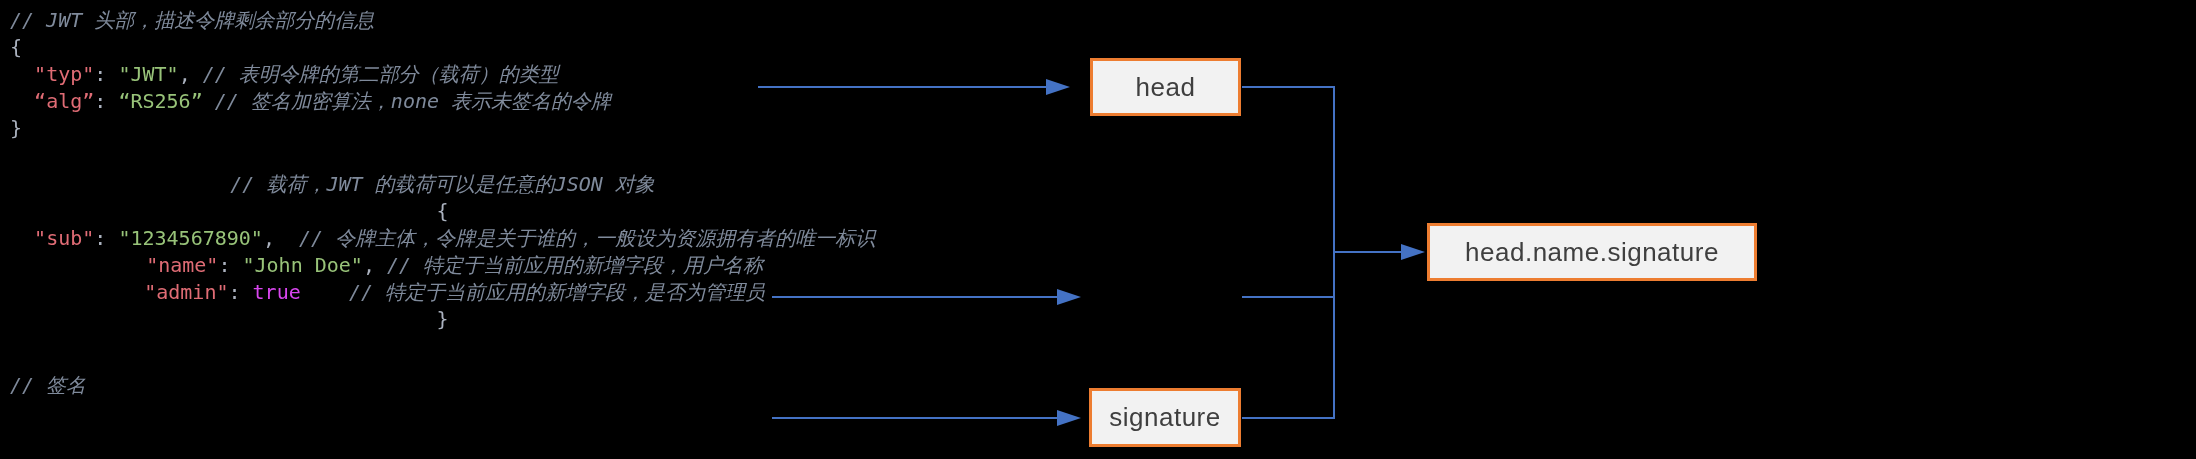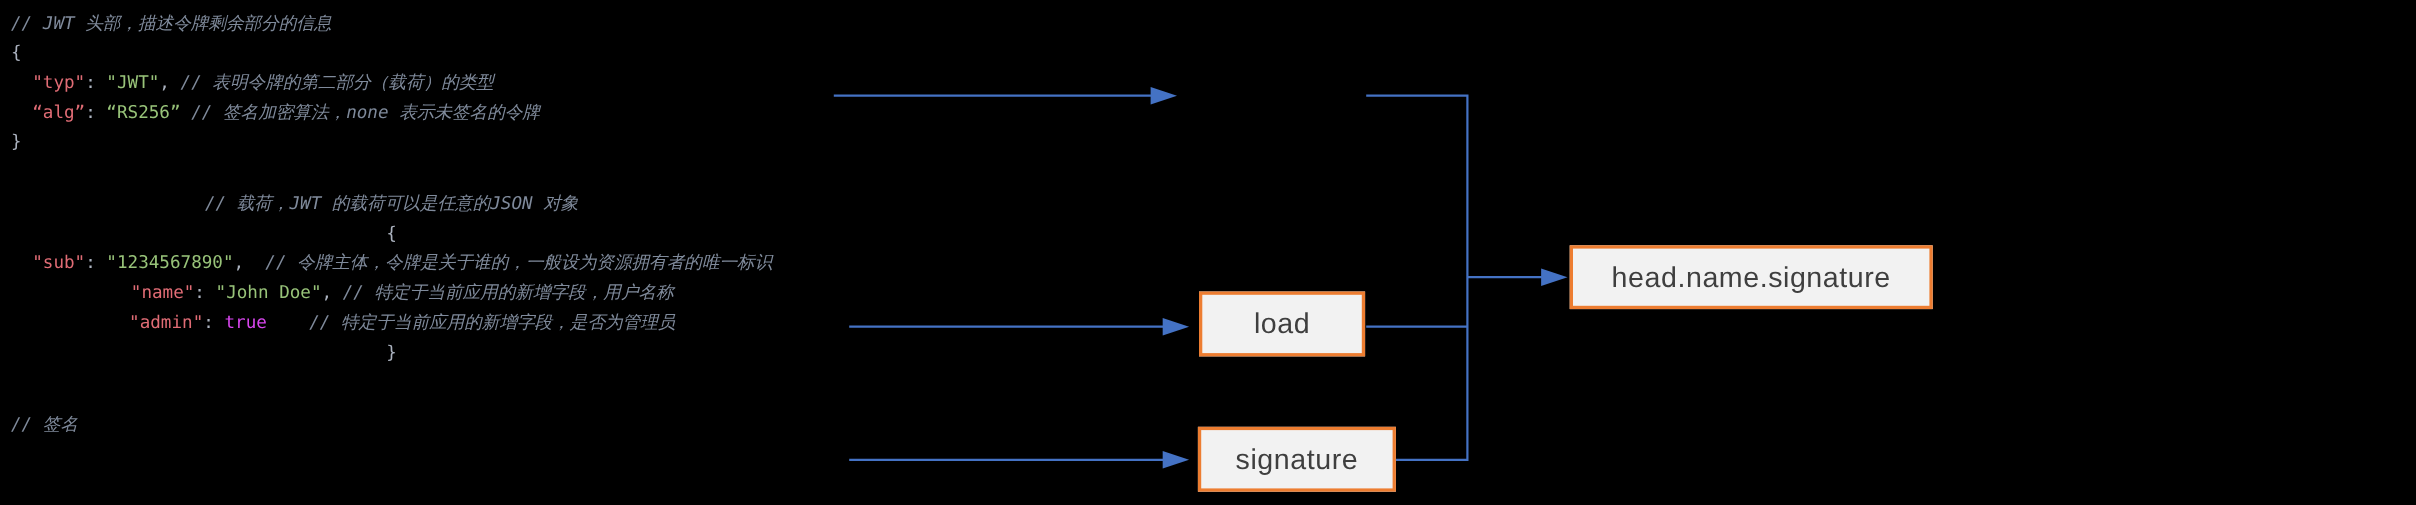--- a/index.html
+++ b/index.html
@@ -11,21 +11,21 @@
     overflow: hidden;
     font-family: "Liberation Sans", sans-serif;
   }
 
   
   .code-block {
     position: absolute;
     left: 10px;
     margin: 0;
     font-family: "DejaVu Sans Mono", monospace;
-    font-size: 16px;
+    font-size: 20px;
     line-height: 27px;
     white-space: pre;
     color: #abb2bf;
   }
   .code-block-jwt-header    { top: 7px;   }
   .code-block-jwt-payload   { top: 171px; text-align: center; }
   .code-block-jwt-signature { top: 372px; }
 
   .tok-plain   { color: #abb2bf; }
   .tok-comment { color: #7f8a9b; font-style: italic; }
@@ -42,21 +42,21 @@
     display: flex;
     align-items: center;
     justify-content: center;
     font-family: "Liberation Sans", sans-serif;
     font-size: 26px;
     color: #3f3f3f;
     letter-spacing: 0.5px;
   }
   #box-head      { left: 1090px; top: 58px;  width: 151px; height: 58px; }
   #box-load      { left: 1090px; top: 265px; width: 151px; height: 59px; }
-  #box-signature { left: 1089px; top: 388px; width: 180px; height: 59px; }
+  #box-signature { left: 1089px; top: 388px; width: 152px; height: 59px; }
   #box-combined  { left: 1427px; top: 223px; width: 330px; height: 58px; }
 
   .connectors {
     position: absolute;
     left: 0; top: 0;
     width: 2196px;
     height: 459px;
     pointer-events: none;
   }
   .connectors path { stroke: #4472c4; stroke-width: 2; fill: none; }
@@ -83,22 +83,22 @@
 
     <path d="M772 418 H1058"></path>
     <polygon points="1081,418 1057,410 1057,426"></polygon>
 
     <path d="M1242 87 H1334 V418 H1242 M1242 297 H1334"></path>
 
     <path d="M1334 252 H1402"></path>
     <polygon points="1425,252 1401,244 1401,260"></polygon>
   </svg>
 
-  <div class="node" id="box-load">
-    <span>load</span>
+  <div class="node" id="box-head">
+    <span>head</span>
   </div>
   <div class="node" id="box-signature">
     <span>signature</span>
   </div>
   <div class="node" id="box-combined">
     <span>head.name.signature</span>
   </div>
 
 </div>
 

